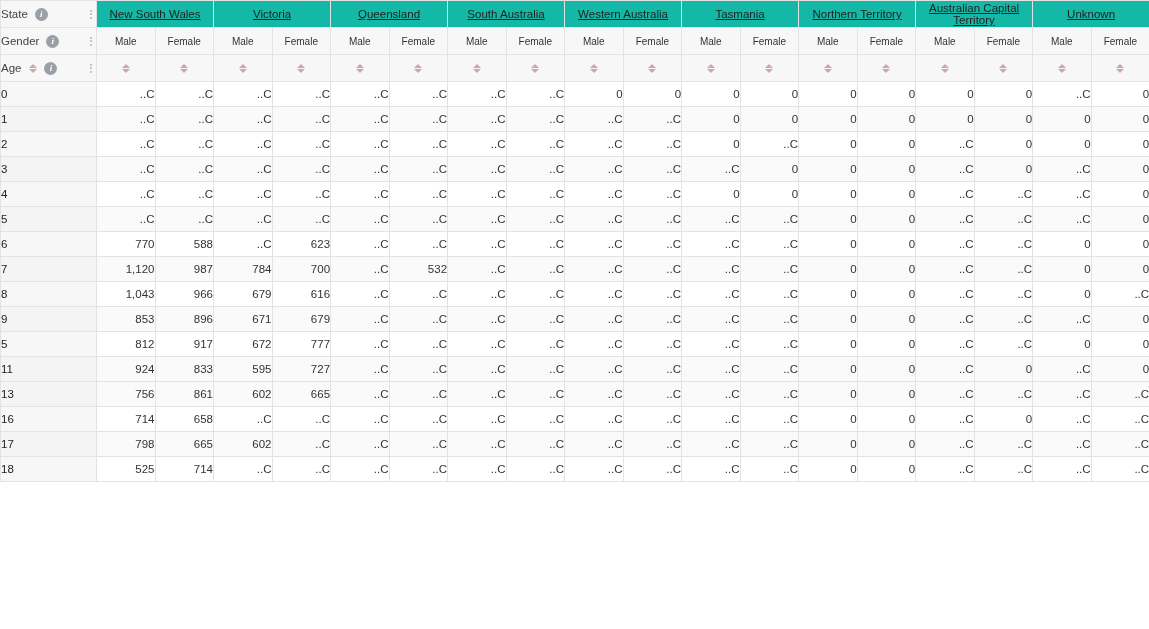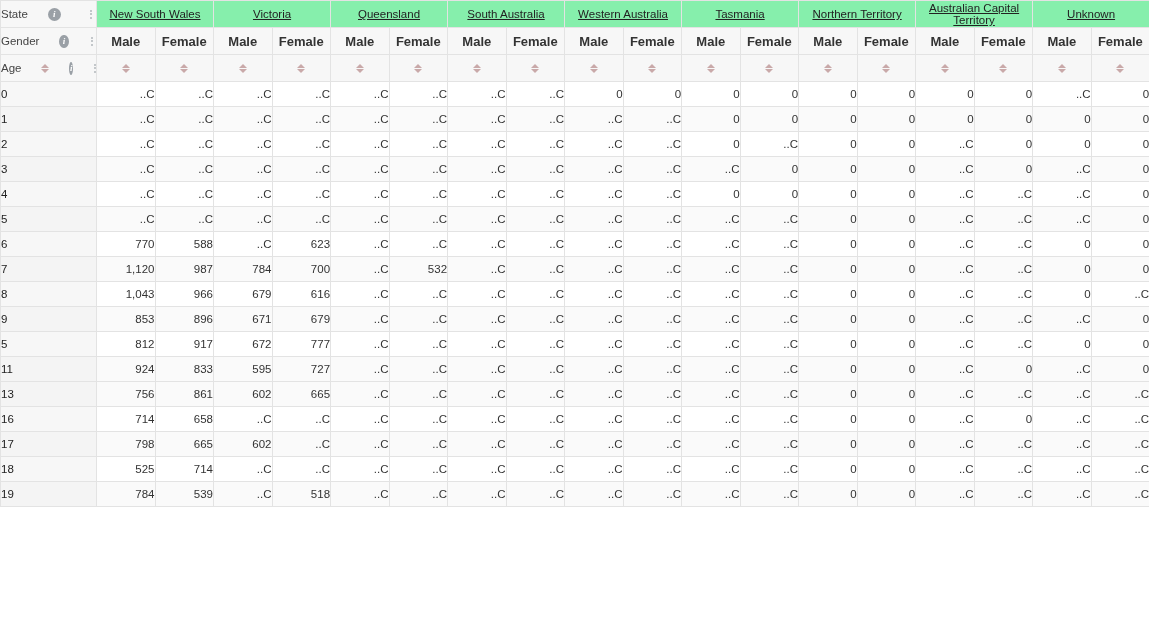--- a/index.html
+++ b/index.html
@@ -31,21 +31,21 @@
   .hdr-label-cell {
     width: 96px;
     background: #f7f7f7;
     height: 27px;
     padding: 0 4px 0 6px;
   }
   .hdr-label-inner {
     display: flex;
     align-items: center;
     justify-content: flex-start;
-    gap: 20px;
+    gap: 7px;
     height: 100%;
   }
   .hdr-label-text {
     font-size: 11.5px;
     color: #444;
     font-weight: normal;
   }
   .info-icon {
     display: inline-flex;
     align-items: center;
@@ -91,40 +91,40 @@
   }
   .sort-arrows .down {
     width: 0; height: 0;
     border-left: 4px solid transparent;
     border-right: 4px solid transparent;
     border-top: 4px solid #c9a9a9;
   }
 
   
   .state-cell {
-    background: #86efac;
+    background: #14b8a6;
     height: 27px;
     text-align: center;
   }
   .state-cell span {
     font-size: 11.5px;
     color: #222;
     font-weight: normal;
     text-decoration: underline;
     cursor: pointer;
   }
 
   
   .gender-cell {
     background: #f7f7f7;
     height: 27px;
     text-align: center;
-    font-size: 13px;
+    font-size: 10px;
     color: #333;
-    font-weight: bold;
+    font-weight: normal;
   }
 
   
   .sort-cell {
     background: #f7f7f7;
     height: 25px;
     text-align: center;
   }
   .sort-cell .sort-inner {
     display: flex; align-items: center; justify-content: center; height: 100%;
@@ -722,36 +722,15 @@
           <td class="val-cell">..C</td>
           <td class="val-cell">..C</td>
           <td class="val-cell">..C</td>
           <td class="val-cell">0</td>
           <td class="val-cell">0</td>
           <td class="val-cell">..C</td>
           <td class="val-cell">..C</td>
           <td class="val-cell">..C</td>
           <td class="val-cell">..C</td>
         </tr>
-        <tr class="odd">
-          <td class="age-cell">19</td>
-          <td class="val-cell">784</td>
-          <td class="val-cell">539</td>
-          <td class="val-cell">..C</td>
-          <td class="val-cell">518</td>
-          <td class="val-cell">..C</td>
-          <td class="val-cell">..C</td>
-          <td class="val-cell">..C</td>
-          <td class="val-cell">..C</td>
-          <td class="val-cell">..C</td>
-          <td class="val-cell">..C</td>
-          <td class="val-cell">..C</td>
-          <td class="val-cell">..C</td>
-          <td class="val-cell">0</td>
-          <td class="val-cell">0</td>
-          <td class="val-cell">..C</td>
-          <td class="val-cell">..C</td>
-          <td class="val-cell">..C</td>
-          <td class="val-cell">..C</td>
-        </tr>
       </tbody>
   </table>
 </div>
 
 </body></html>

